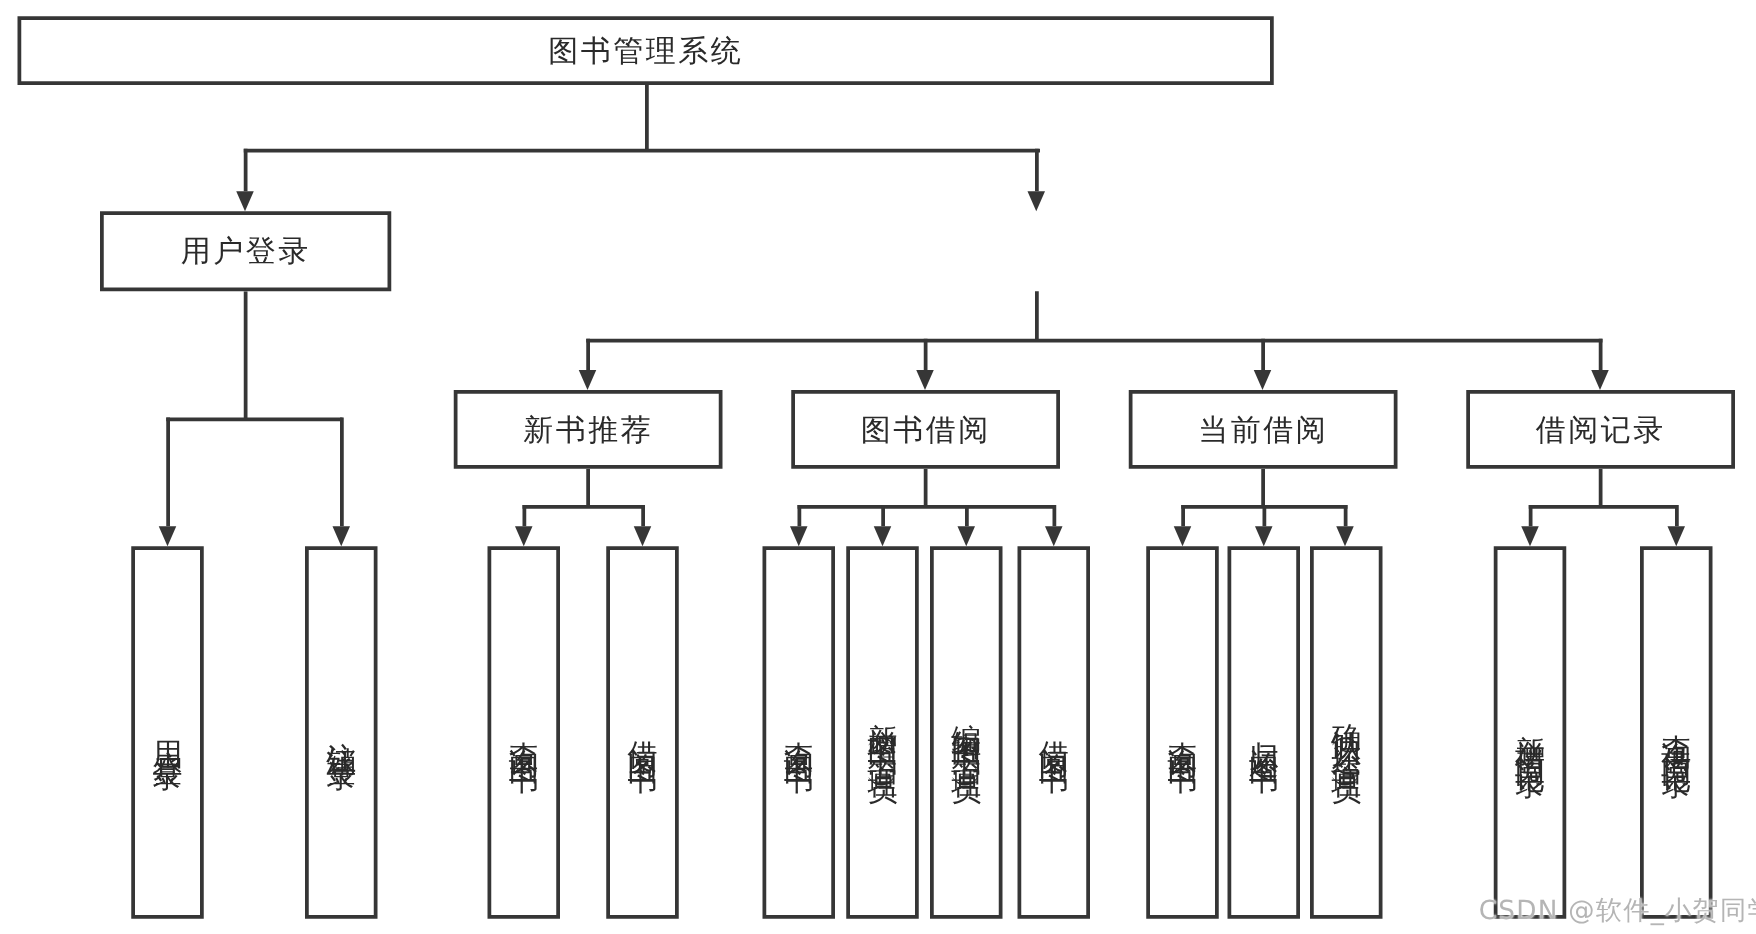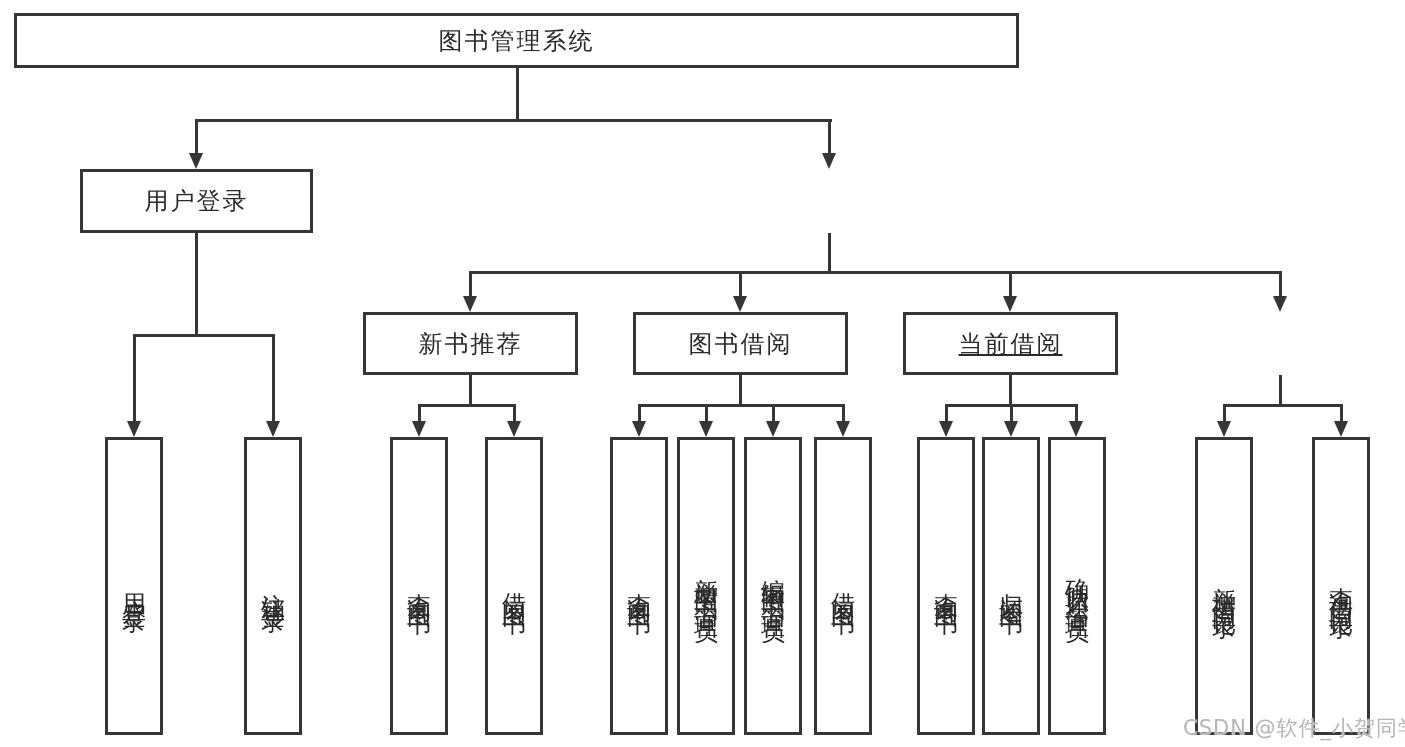--- a/index.html
+++ b/index.html
@@ -84,22 +84,25 @@
   <div class="ahead" style="left:1003px;top:296px;"></div>
   <div class="vline" style="left:1279px;top:271px;height:25px;"></div>
   <div class="ahead" style="left:1273px;top:296px;"></div>
 
   <div class="node" style="left:363px;top:312px;width:215px;height:63px;">
     <span>新书推荐</span>
   </div>
   <div class="node" style="left:633px;top:312px;width:215px;height:63px;">
     <span>图书借阅</span>
   </div>
-  <div class="node" style="left:903px;top:312px;width:215px;height:63px;text-decoration:underline;">
+  <div class="node" style="left:903px;top:312px;width:215px;height:63px;">
     <span>当前借阅</span>
+  </div>
+  <div class="node" style="left:1173px;top:312px;width:215px;height:63px;">
+    <span>借阅记录</span>
   </div>
 
   <div class="vline" style="left:469px;top:375px;height:31px;"></div>
   <div class="hline" style="left:418px;top:404px;width:97px;"></div>
   <div class="vline" style="left:418px;top:404px;height:17px;"></div>
   <div class="ahead" style="left:412px;top:421px;"></div>
   <div class="vline" style="left:513px;top:404px;height:17px;"></div>
   <div class="ahead" style="left:507px;top:421px;"></div>
 
   <div class="vline" style="left:739px;top:375px;height:31px;"></div>

